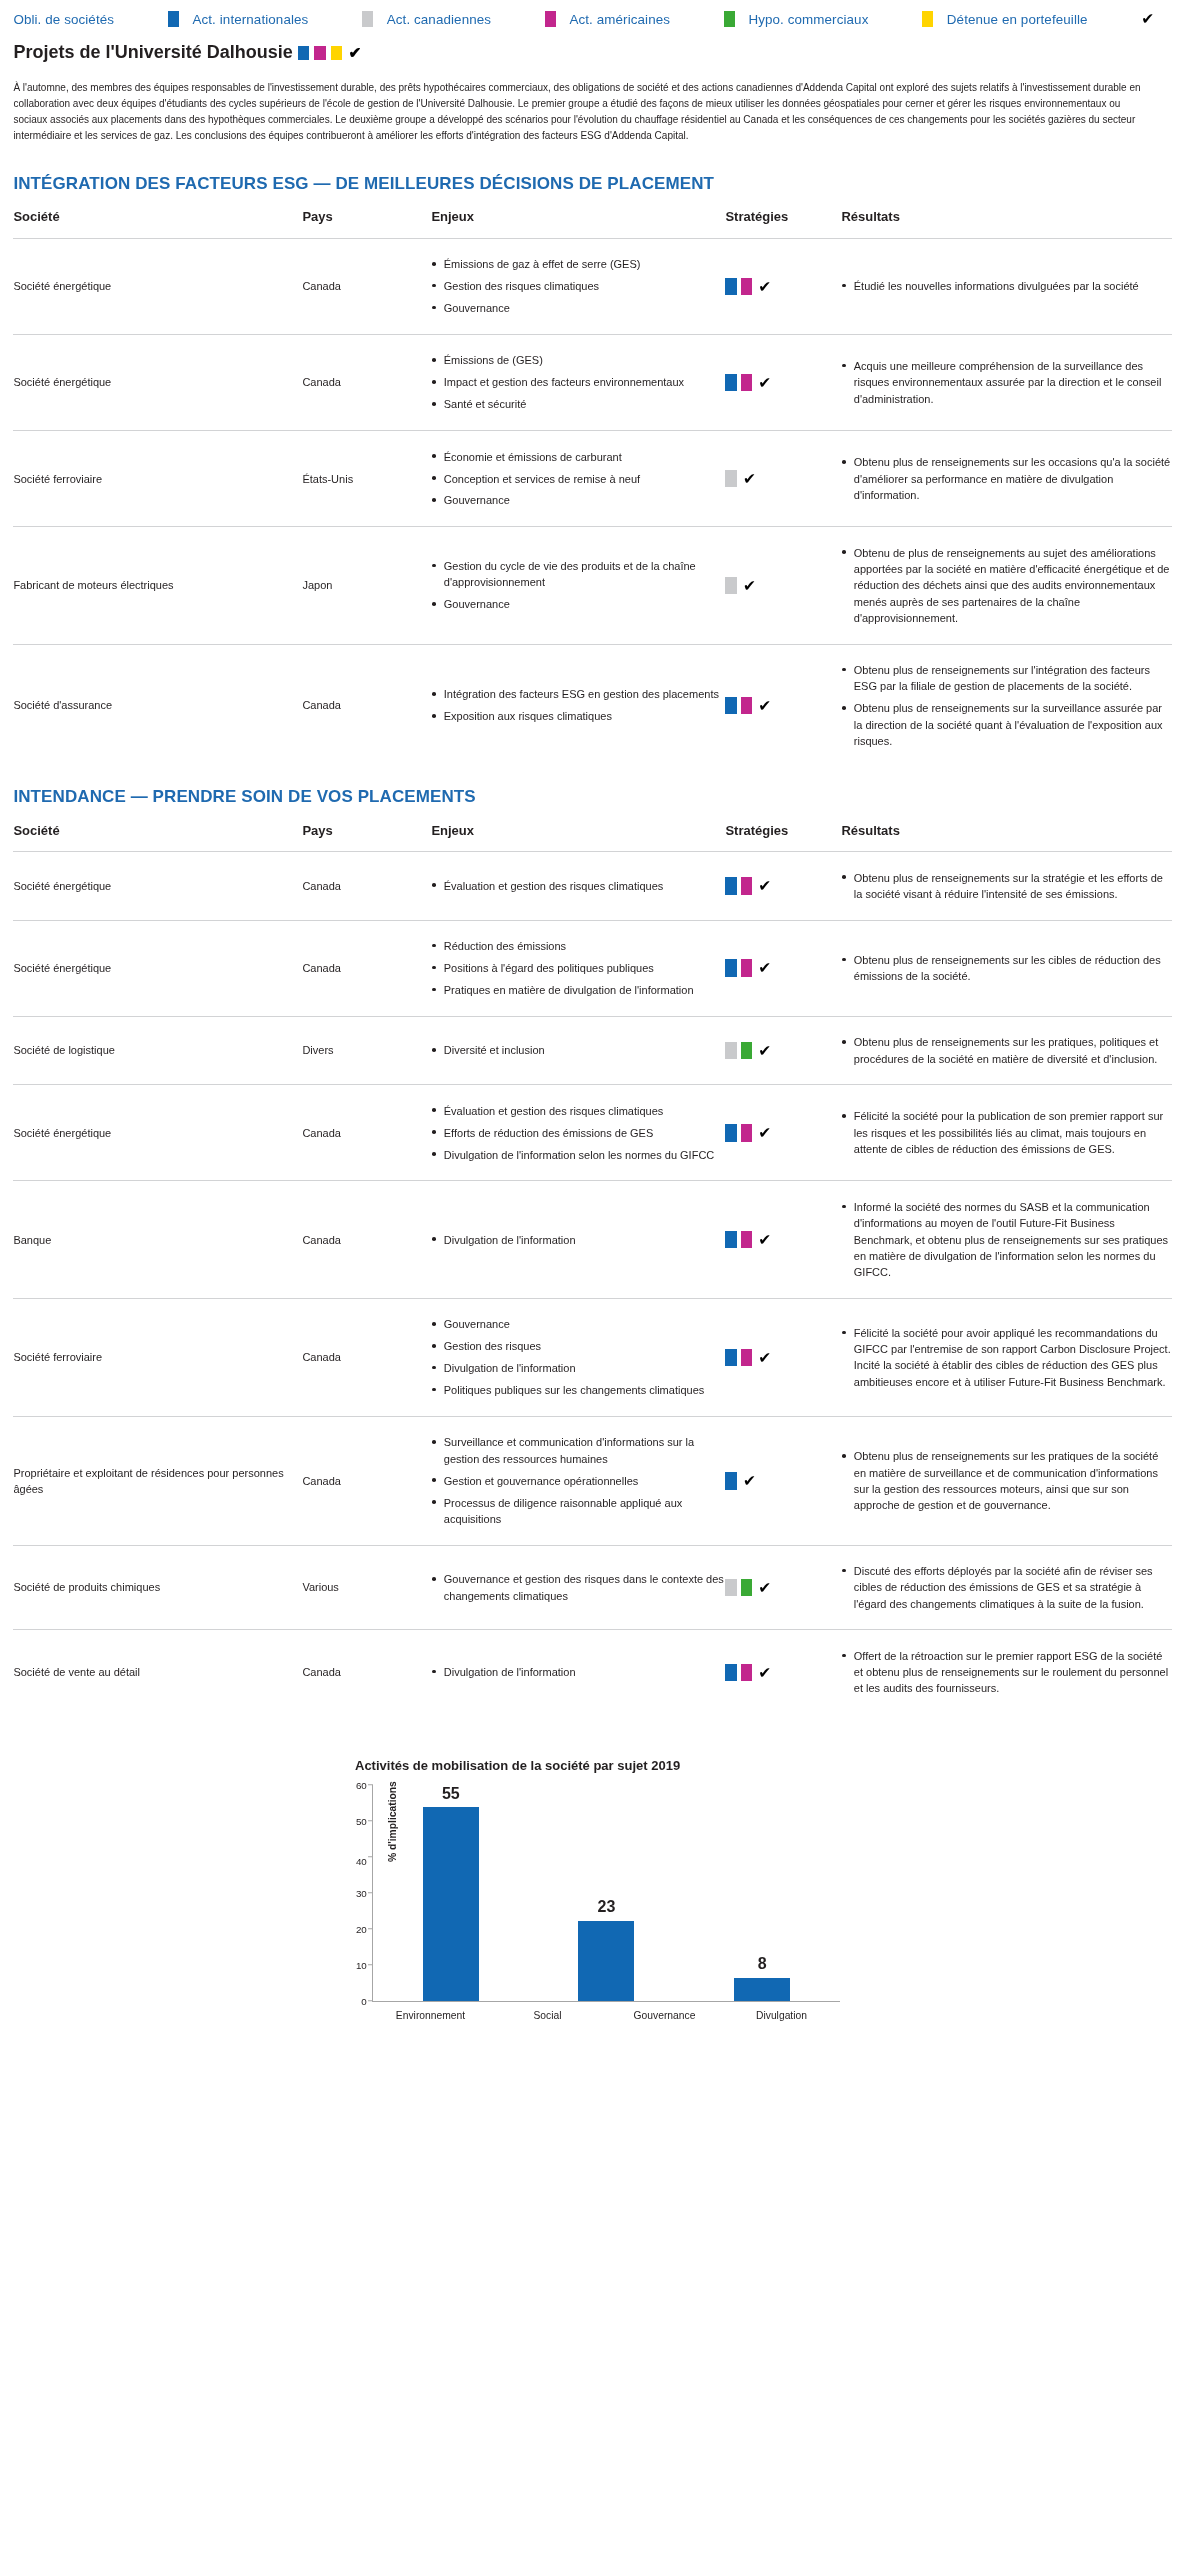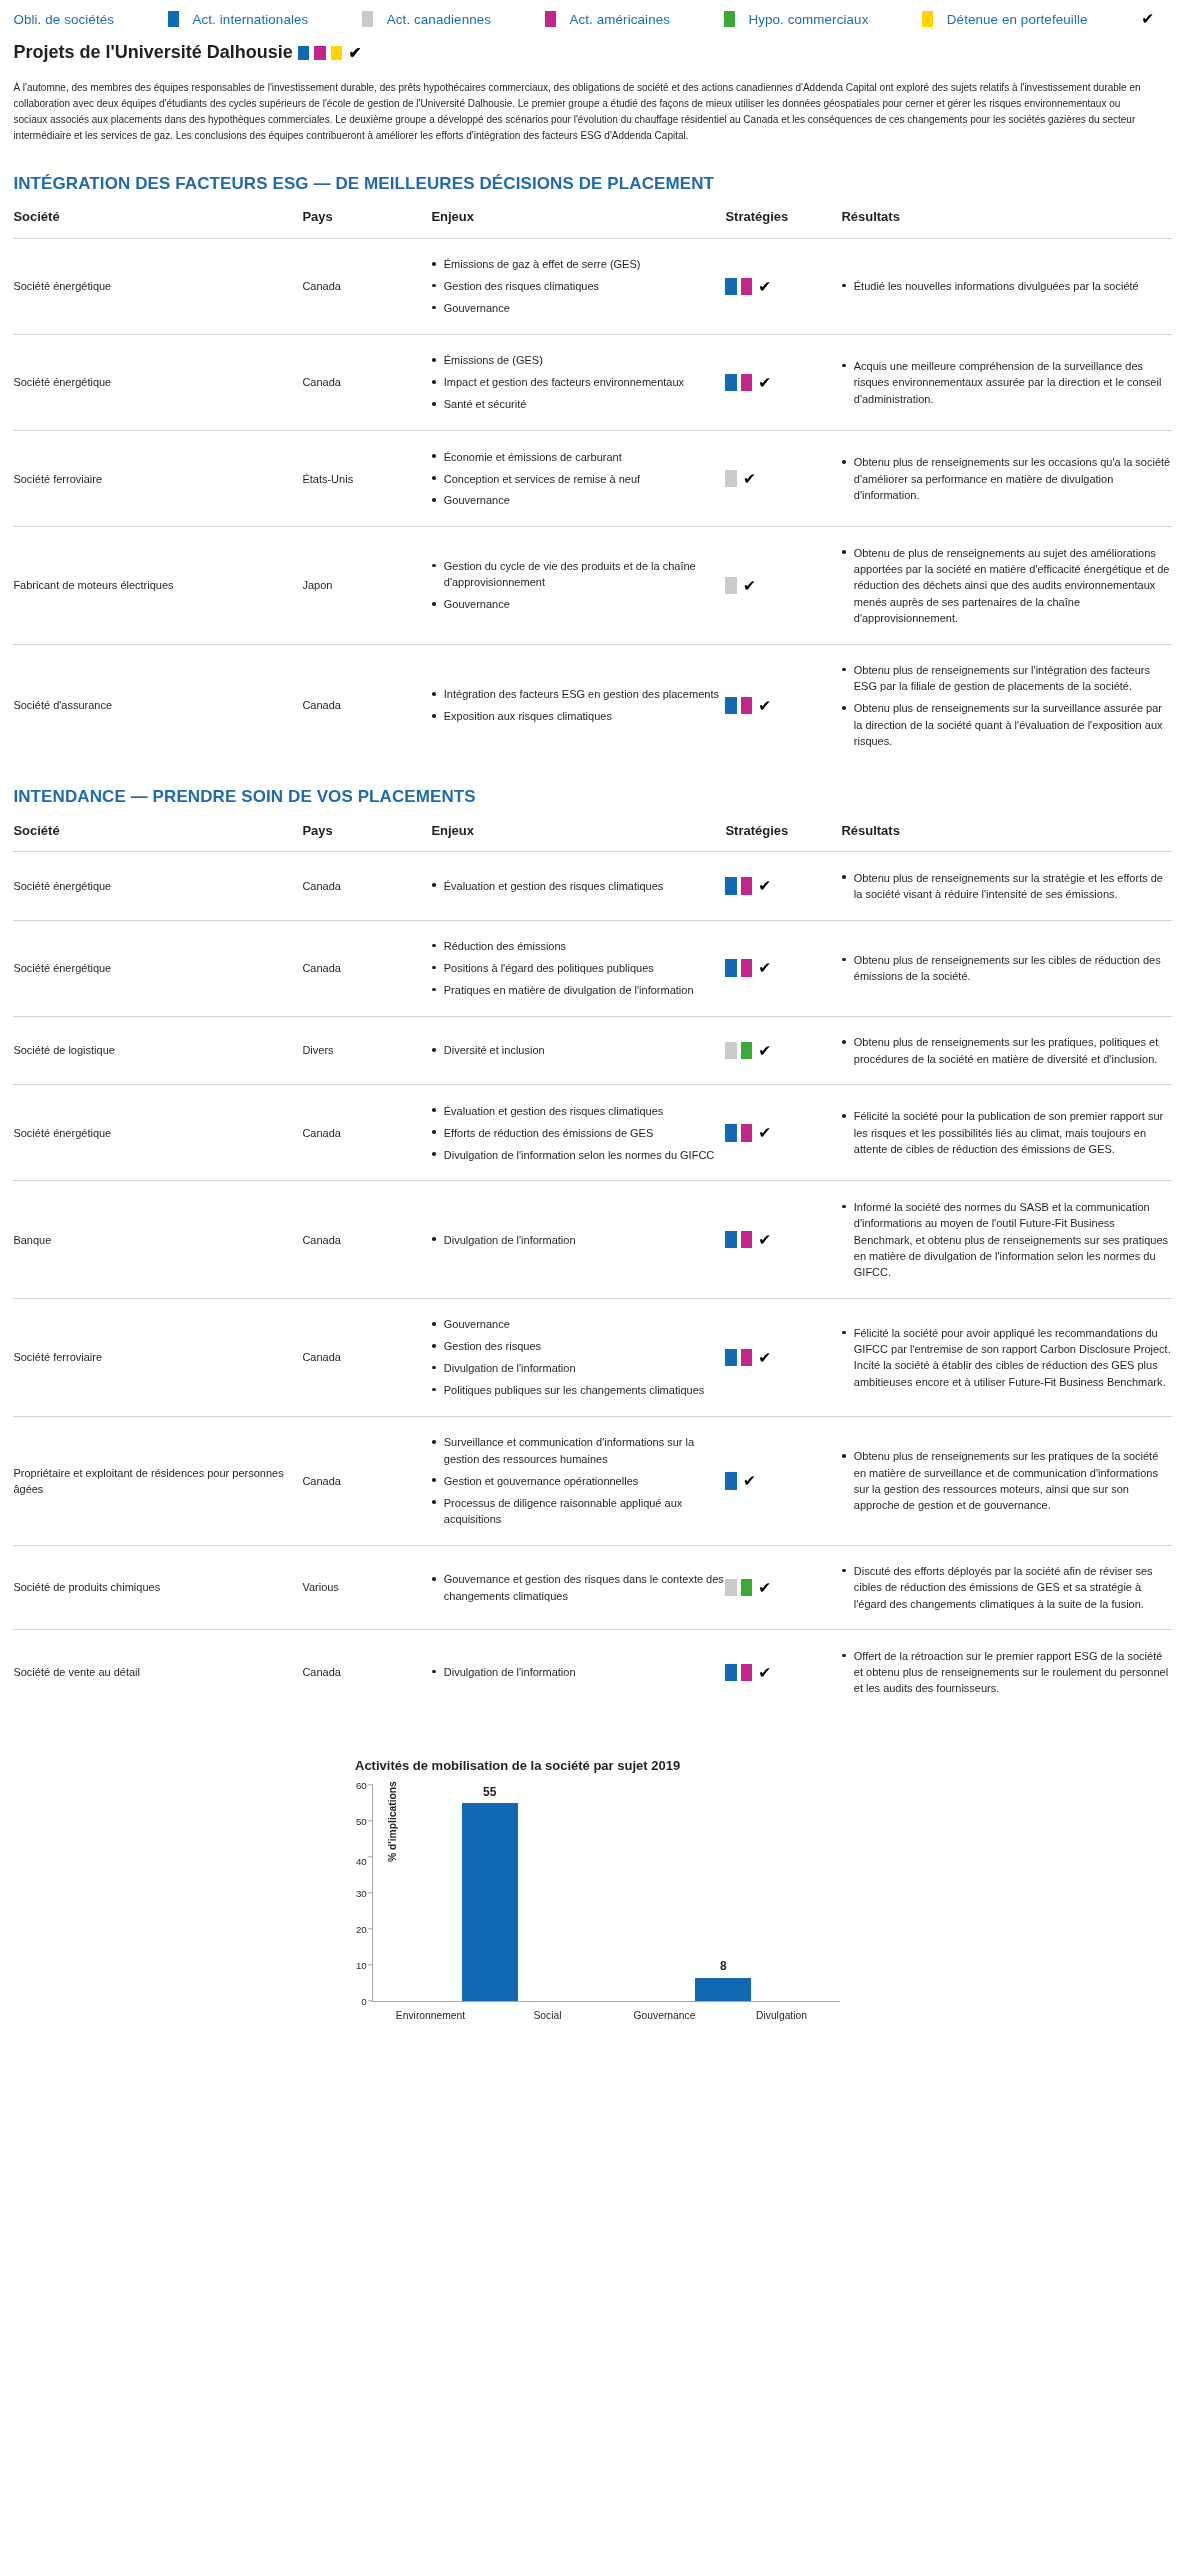--- a/index.html
+++ b/index.html
@@ -141,21 +141,21 @@
   }
   .ytickmark{
     position:absolute;right:100%;width:4.6px;height:1.5px;background:#a6a6a6;
     transform:translateY(-50%);
   }
   .bars{
     position:absolute;left:0;right:0;bottom:0;top:0;
     display:flex;align-items:flex-end;justify-content:space-around;
   }
   .barcol{display:flex;flex-direction:column;align-items:center;justify-content:flex-end;height:100%;width:23%;}
-  .barval{font-size:12px;font-weight:bold;color:#231f20;margin-bottom:4.1px;}
+  .barval{font-size:16px;font-weight:bold;color:#231f20;margin-bottom:4.1px;}
   .bar{width:56px;background:#1168b3;}
   .xlabels{
     display:flex;justify-content:space-around;
     margin-left:61px;margin-right:38px;
     padding-top:8.2px;
   }
   .xlabels span{width:23%;text-align:center;font-size:10.3px;color:#231f20;}
 </style>
 </head>
 <body>
@@ -553,20 +553,24 @@
   </table>
 
   <div class="chart-wrap">
     <div class="chart-title">Activités de mobilisation de la société par sujet 2019</div>
     <div class="plot-area" id="plot-area">
       <div class="ylab">% d'implications</div>
       <div class="bars" id="bars">
           <div class="barcol">
             <div class="barval">55</div>
             <div class="bar" style="background: rgb(17, 104, 179); height: 200px;"></div>
+          </div>
+          <div class="barcol">
+            <div class="barval">23</div>
+            <div class="bar" style="background: rgb(17, 104, 179); height: 80px;"></div>
           </div>
           <div class="barcol">
             <div class="barval">8</div>
             <div class="bar" style="background: rgb(17, 104, 179); height: 23px;"></div>
           </div>
         </div>
     <div class="ytick" style="top: 216px;">0</div>
         <div class="ytickmark" style="top: 216px;"></div>
         <div class="ytick" style="top: 180px;">10</div>
         <div class="ytickmark" style="top: 180px;"></div>

